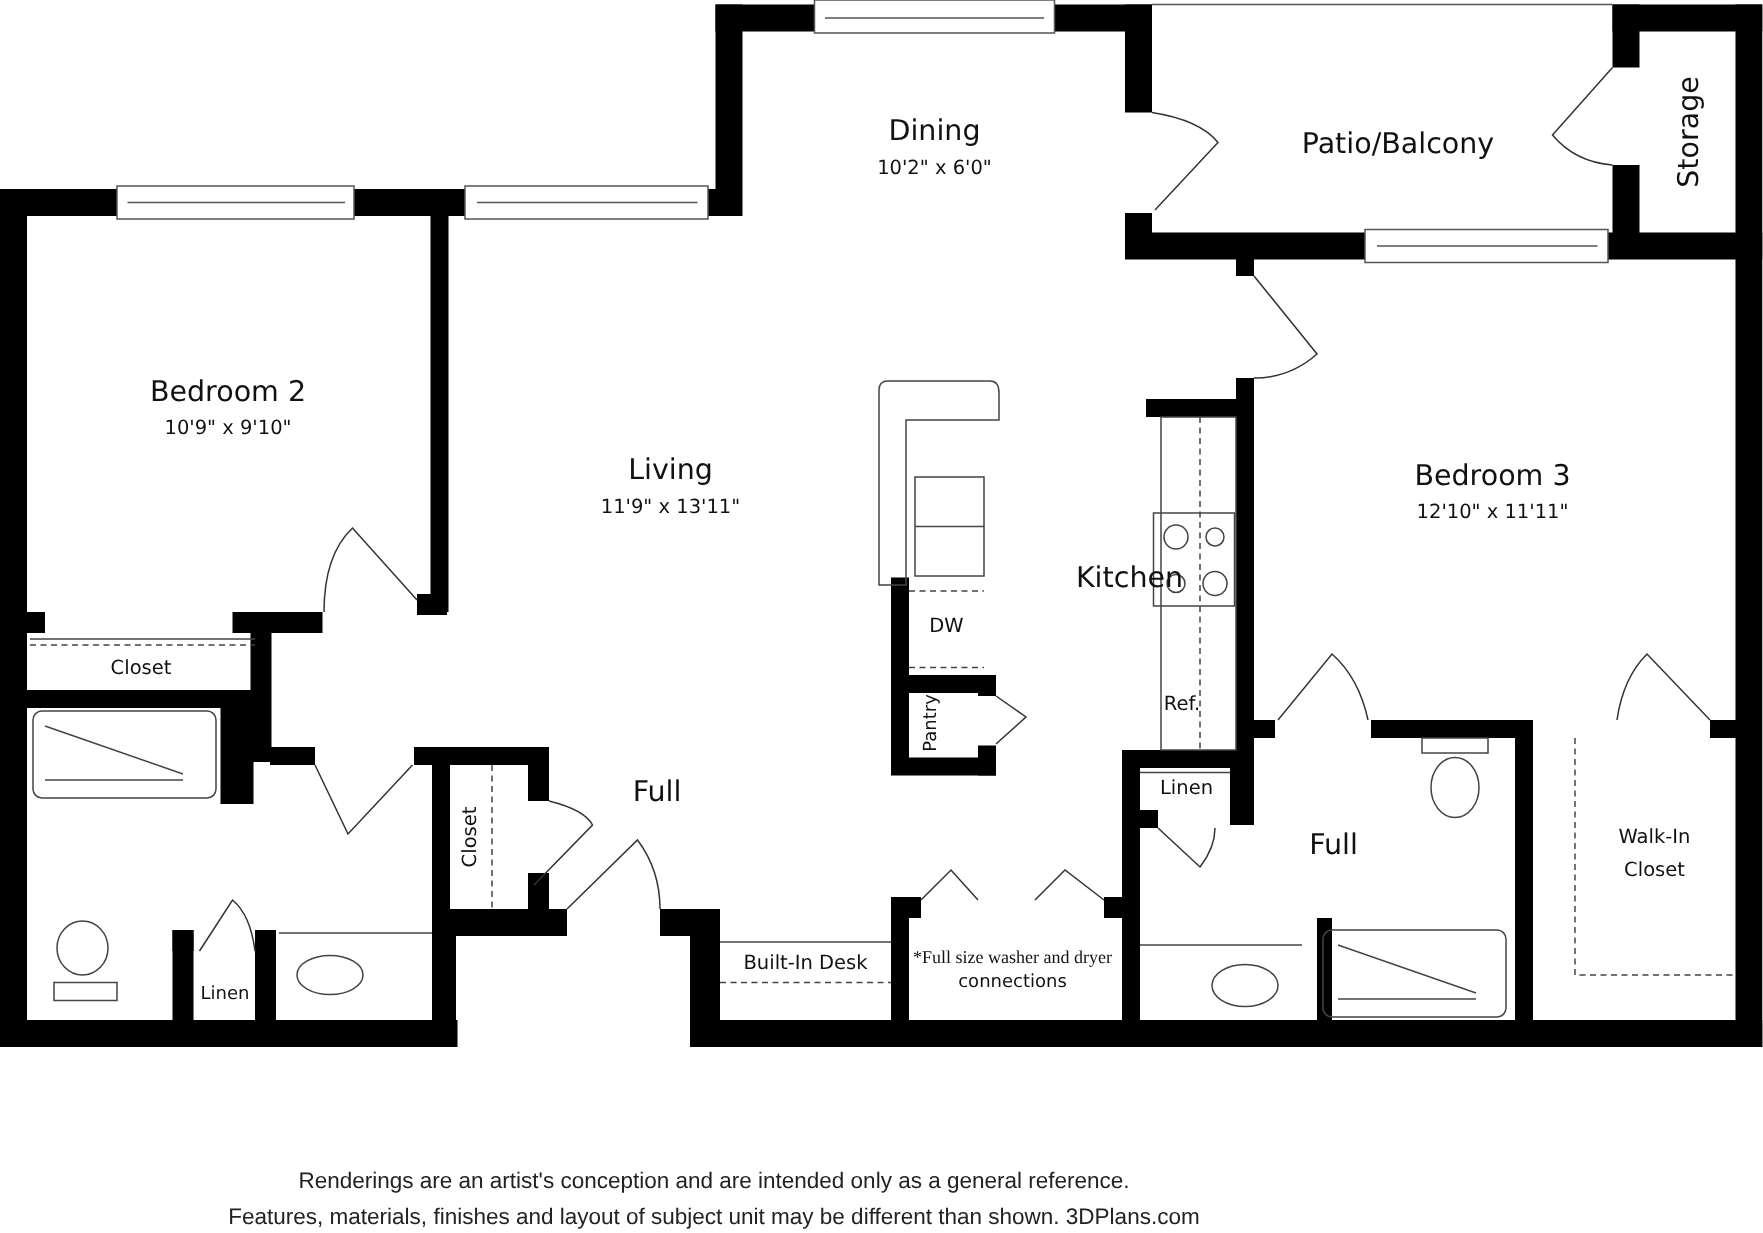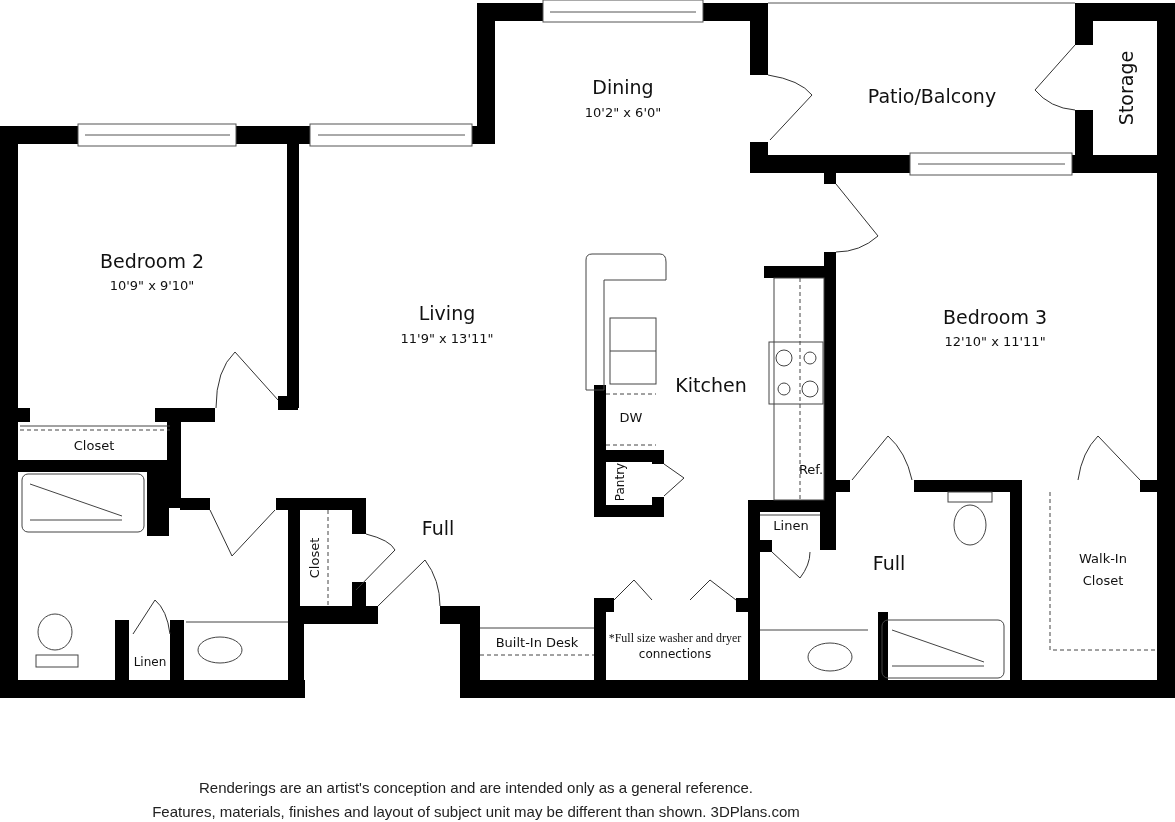--- a/index.html
+++ b/index.html
@@ -167,24 +167,24 @@
 <div class="lbl room" style="left:623px;top:76px;">Dining</div>
 <div class="lbl dim" style="left:623px;top:105px;">10'2" x 6'0"</div>
 <div class="lbl room" style="left:932px;top:85px;">Patio/Balcony</div>
 <div class="lbl room vert" style="left:1126px;top:88px;">Storage</div>
 <div class="lbl room" style="left:152px;top:250px;">Bedroom 2</div>
 <div class="lbl dim" style="left:152px;top:278px;">10'9" x 9'10"</div>
 <div class="lbl room" style="left:447px;top:302px;">Living</div>
 <div class="lbl dim" style="left:447px;top:331px;">11'9" x 13'11"</div>
 <div class="lbl room" style="left:995px;top:306px;">Bedroom 3</div>
 <div class="lbl dim" style="left:995px;top:334px;">12'10" x 11'11"</div>
-<div class="lbl room" style="left:711px;top:374px;text-align:right;">Kitchen</div>
+<div class="lbl room" style="left:753px;top:374px;text-align:right;">Kitchen</div>
 <div class="lbl small" style="left:631px;top:410px;">DW</div>
 <div class="lbl tiny vert" style="left:620px;top:482px;">Pantry</div>
-<div class="lbl small" style="left:811px;top:462px;">Ref.</div>
+<div class="lbl small" style="left:788px;top:462px;">Ref.</div>
 <div class="lbl small" style="left:94px;top:438px;">Closet</div>
 <div class="lbl small vert" style="left:314px;top:558px;">Closet</div>
 <div class="lbl room" style="left:438px;top:517px;">Full</div>
 <div class="lbl tiny" style="left:150px;top:655px;">Linen</div>
 <div class="lbl small" style="left:791px;top:518px;">Linen</div>
 <div class="lbl room" style="left:889px;top:552px;">Full</div>
 <div class="lbl small" style="left:1103px;top:551px;">Walk-In</div>
 <div class="lbl small" style="left:1103px;top:573px;">Closet</div>
 <div class="lbl small" style="left:537px;top:635px;">Built-In Desk</div>
 <div class="lbl tiny" style="left:675px;top:631px;font-family:Liberation Serif, serif;">*Full size washer and dryer</div>

